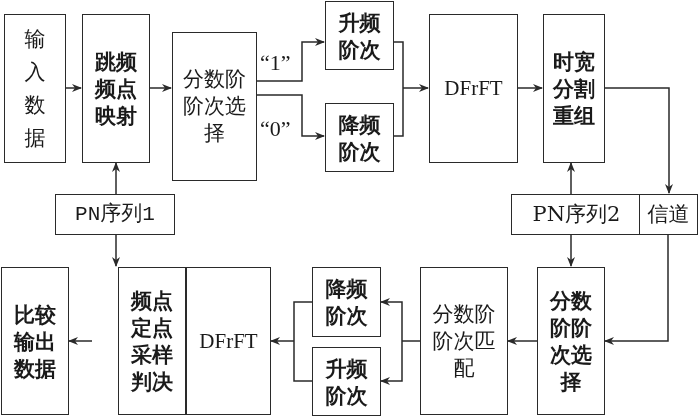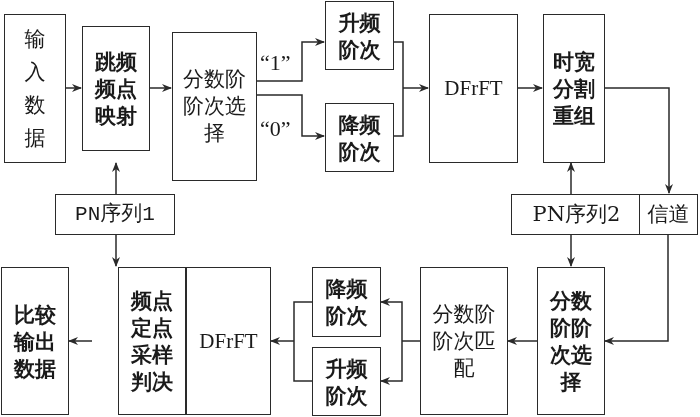--- a/index.html
+++ b/index.html
@@ -50,21 +50,21 @@
     <polyline points="312,302 294,302 294,381 312,381"></polyline>
     <line x1="294" y1="341" x2="271" y2="341" marker-end="url(#ah)"></line>
     <line x1="186" y1="341" x2="160" y2="341" marker-end="url(#ah)"></line>
     <line x1="92" y1="341" x2="69" y2="341" marker-end="url(#ah)"></line>
   </g>
 </svg>
 
 <div class="box" style="left:4px;top:14px;width:62px;height:149px;">
   <span class="v" style="line-height:33px;">输入数据</span>
 </div>
-<div class="box" style="left:82px;top:14px;width:68px;height:125px;margin-top:12px;">
+<div class="box" style="left:82px;top:14px;width:68px;height:149px;">
   <span class="w2">跳频频点映射</span>
 </div>
 <div class="box" style="left:172px;top:32px;width:85px;height:149px;">
   <span class="w3">分数阶阶次选择</span>
 </div>
 <div class="lbl latin" style="left:260px;top:50px;">“1”</div>
 <div class="lbl latin" style="left:260px;top:116px;">“0”</div>
 <div class="box" style="left:325px;top:1px;width:69px;height:69px;">
   <span class="w2">升频阶次</span>
 </div>

